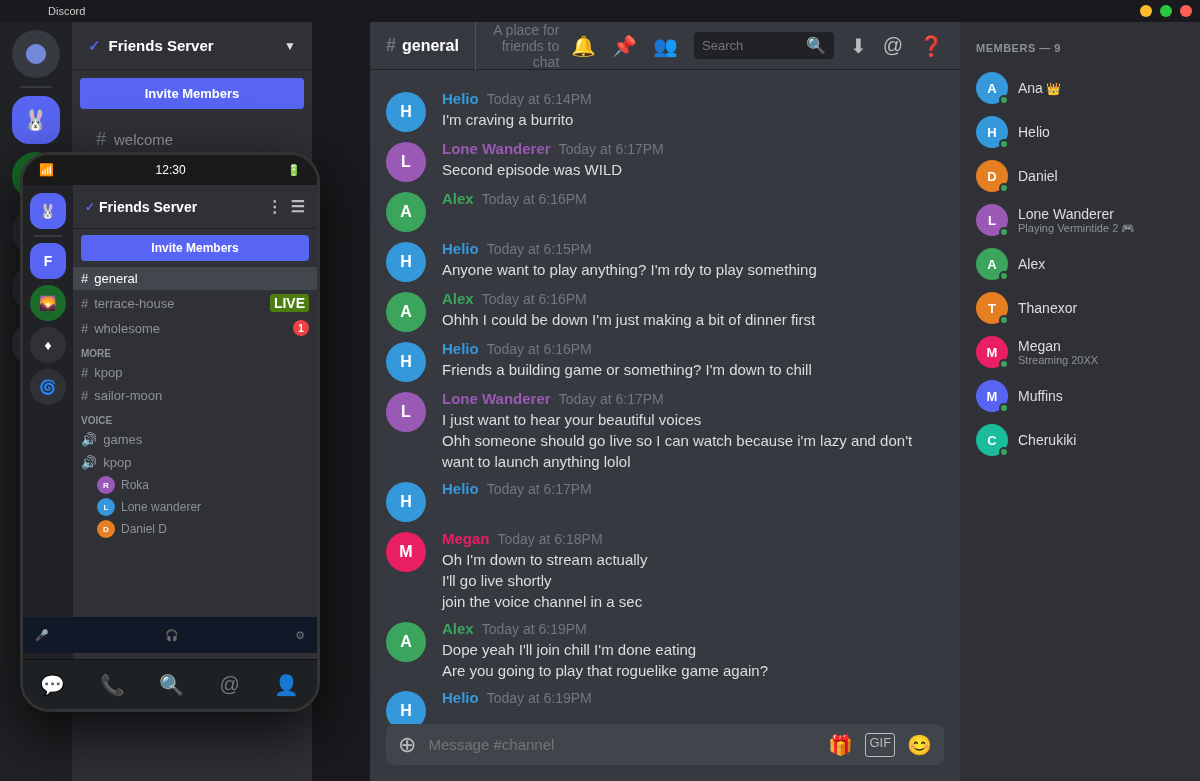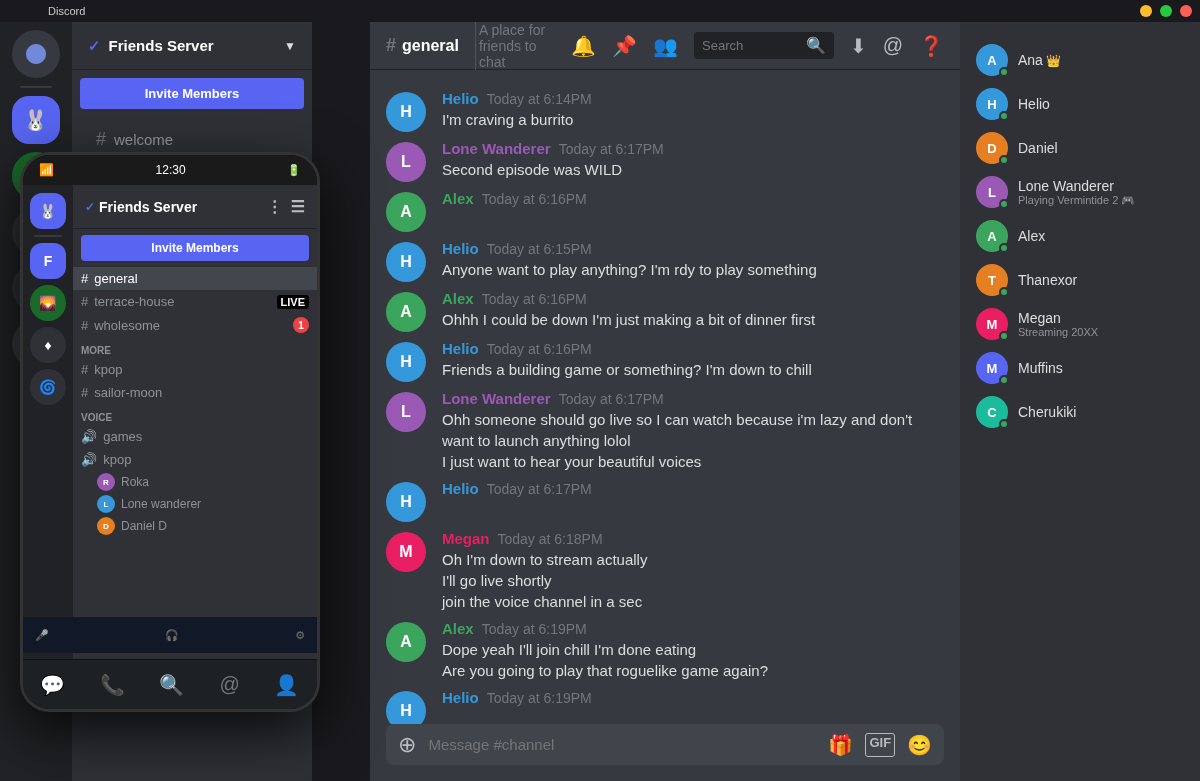--- a/index.html
+++ b/index.html
@@ -336,21 +336,21 @@
     }
     .chat-channel-name {
       font-weight: 700;
       color: #fff;
       font-size: 16px;
       display: flex;
       align-items: center;
       gap: 6px;
     }
     .chat-channel-icon { color: #72767d; font-size: 18px; }
-    .chat-channel-desc { color: #72767d; font-size: 14px; border-left: 1px solid #4f545c; padding-left: 3px; margin-left: 4px; }
+    .chat-channel-desc { color: #72767d; font-size: 14px; border-left: 1px solid #4f545c; padding-left: 3px; margin-left: 4px; text-align: right; }
     .chat-header-actions { margin-left: auto; display: flex; align-items: center; gap: 16px; color: #b9bbbe; font-size: 20px; cursor: pointer; }
     .search-box {
       background: #202225;
       border-radius: 4px;
       padding: 4px 8px;
       display: flex;
       align-items: center;
       gap: 6px;
       width: 140px;
     }
@@ -668,21 +668,21 @@
           <div class="phone-invite">Invite Members</div>
 
           <div class="phone-channel-item active">
             <span>#</span>
             <span>general</span>
           </div>
           <div class="phone-channel-item">
             <span>#</span>
             <span>terrace-house</span>
 
-            <span style="background:#000000; color:#fff; font-size:11px; font-weight:700; padding:1px 4px; border-radius:3px; margin-left:auto;">LIVE</span>
+            <span style="background:#4d7c0f; color:#fff; font-size:14px; font-weight:700; padding:1px 4px; border-radius:3px; margin-left:auto;">LIVE</span>
           </div>
           <div class="phone-channel-item" style="position:relative;">
             <span>#</span>
             <span>wholesome</span>
             <span style="background:#ed4245; color:#fff; border-radius:50%; width:16px; height:16px; font-size:10px; display:flex; align-items:center; justify-content:center; font-weight:700; margin-left:auto;">1</span>
           </div>
 
           <div class="phone-section-label">MORE</div>
           <div class="phone-channel-item">
             <span>#</span>
@@ -825,22 +825,22 @@
       </div>
 
       <div class="message-group">
         <div class="message-avatar" style="background:#9b59b6;">L</div>
         <div class="message-content">
           <div class="message-header">
             <span class="message-author color-lone-wanderer">Lone Wanderer</span>
             <span class="message-time">Today at 6:17PM</span>
           </div>
           <div class="message-text">
+            <span class="message-text-line">I just want to hear your beautiful voices</span>
             <span class="message-text-line">Ohh someone should go live so I can watch because i'm lazy and don't want to launch anything lolol</span>
-            <span class="message-text-line">I just want to hear your beautiful voices</span>
           </div>
         </div>
       </div>
 
       <div class="message-group">
         <div class="message-avatar" style="background:#3498db;">H</div>
         <div class="message-content">
           <div class="message-header">
             <span class="message-author color-helio">Helio</span>
             <span class="message-time">Today at 6:17PM</span>
@@ -889,28 +889,29 @@
       </div>
 
     </div>
 
     <div class="message-input-area">
       <div class="message-input-box">
         <span class="input-add-btn">⊕</span>
         <input type="text" style="flex: 1 1 0%; background: none; border: none; color: rgb(220, 221, 222); font-size: 15px; outline: none; padding: 12px 0px;" placeholder="Message #channel">
         <div class="input-actions">
           <span>🎁</span>
-          <span style="font-size:13px; font-weight:700; color:#b9bbbe; border:1.5px solid #b9bbbe; border-radius:3px; padding:1px 3px;">GIF</span>
+          <span style="font-size:13px; font-weight:400; color:#b9bbbe; border:1.5px solid #b9bbbe; border-radius:3px; padding:1px 3px;">GIF</span>
           <span>😊</span>
         </div>
       </div>
     </div>
   </div>
 
   <div class="members-sidebar">
+    <div class="members-header">MEMBERS — 9</div>
 
     <div class="member-item">
       <div class="member-avatar">
         <div class="member-avatar-inner" style="background:#3498db;">A</div>
         <div class="member-status status-online"></div>
       </div>
       <div class="member-info">
         <div class="member-name">Ana <span class="member-crown">👑</span></div>
       </div>
     </div>

